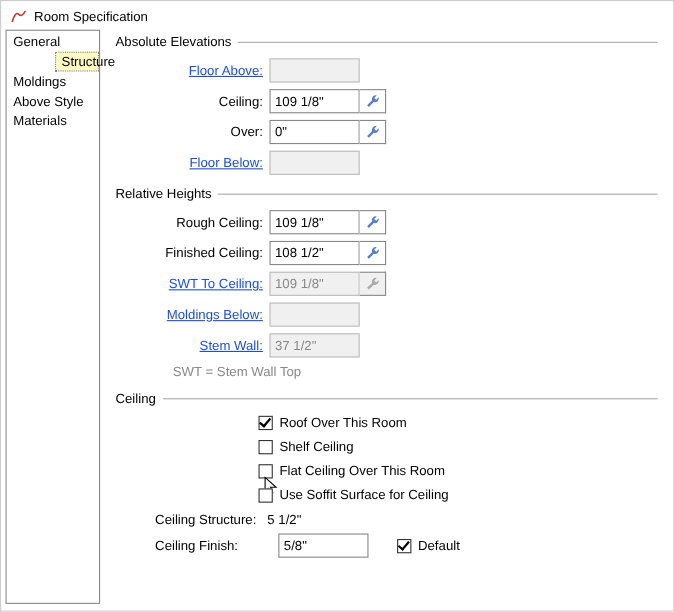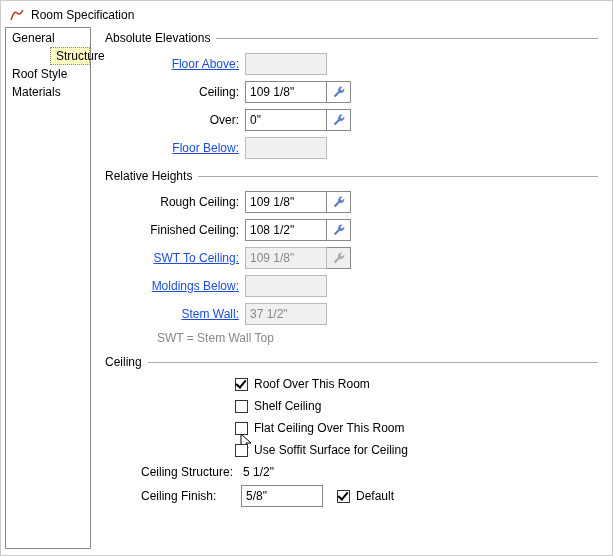--- a/index.html
+++ b/index.html
@@ -152,21 +152,21 @@
   .value-label {
     width: 100px;
   }
   .value-text {
     padding-left: 2px;
   }
   .finish-row {
     display: flex;
     align-items: center;
     padding-left: 36px;
-    gap: 0;
+    gap: 12px;
   }
   .finish-label { width: 100px; }
   .finish-input {
     width: 82px;
     height: 22px;
     border: 1px solid #888;
     padding: 0 4px;
     font-family: inherit;
     font-size: 12px;
   }
@@ -184,21 +184,22 @@
   <svg width="16" height="16" viewBox="0 0 16 16">
     <path d="M2 13 Q5 3 8 6 Q11 9 14 3" stroke="#c0392b" stroke-width="1.5" fill="none"></path>
   </svg>
   <span class="titlebar-text">Room Specification</span>
 </div>
 
 <div class="main">
   <div class="sidebar">
     <div class="sidebar-item">General</div>
     <div class="sidebar-item selected">Structure</div>
-    <div class="sidebar-item">Roof Style</div>
+    <div class="sidebar-item">Moldings</div>
+    <div class="sidebar-item">Above Style</div>
     <div class="sidebar-item">Materials</div>
   </div>
 
   <div class="content">
 
     <div class="section">
       <div class="section-header">
         <span class="section-title">Absolute Elevations</span>
         <div class="section-line"></div>
       </div>

